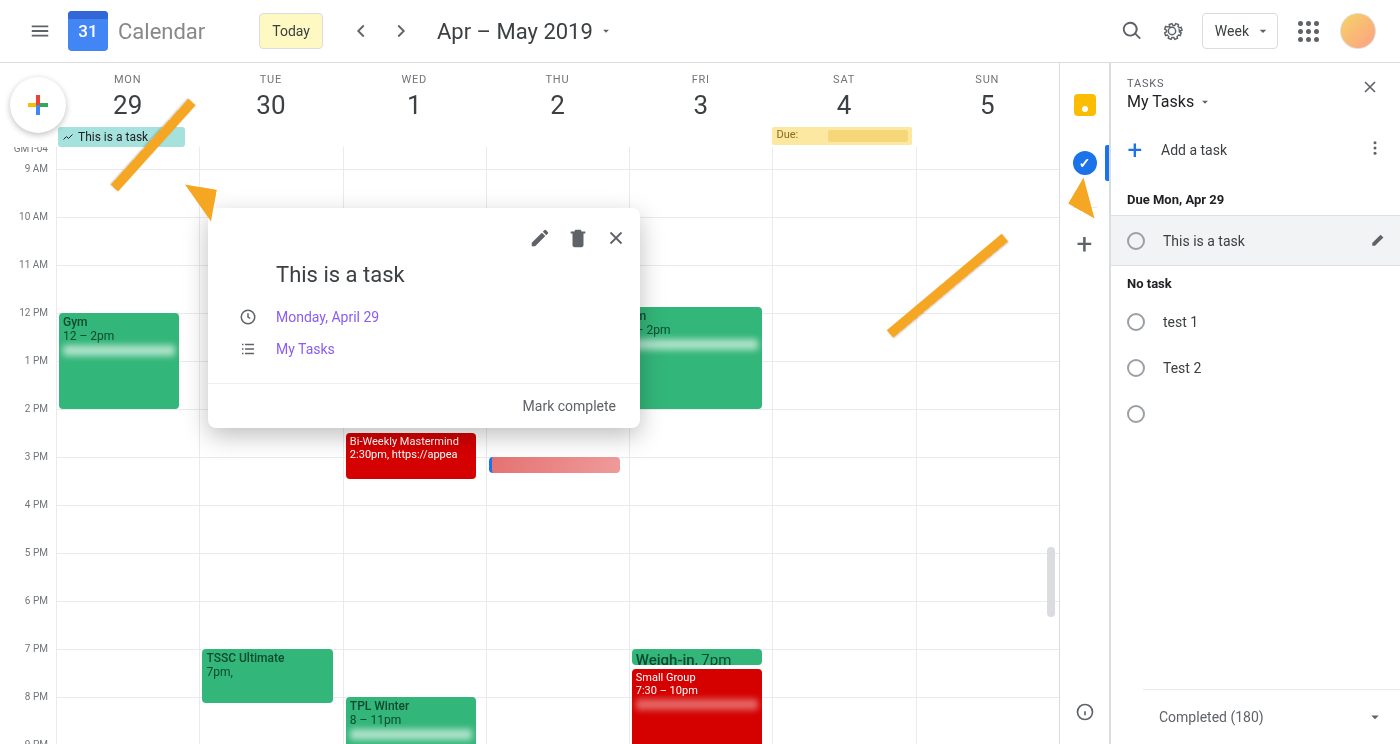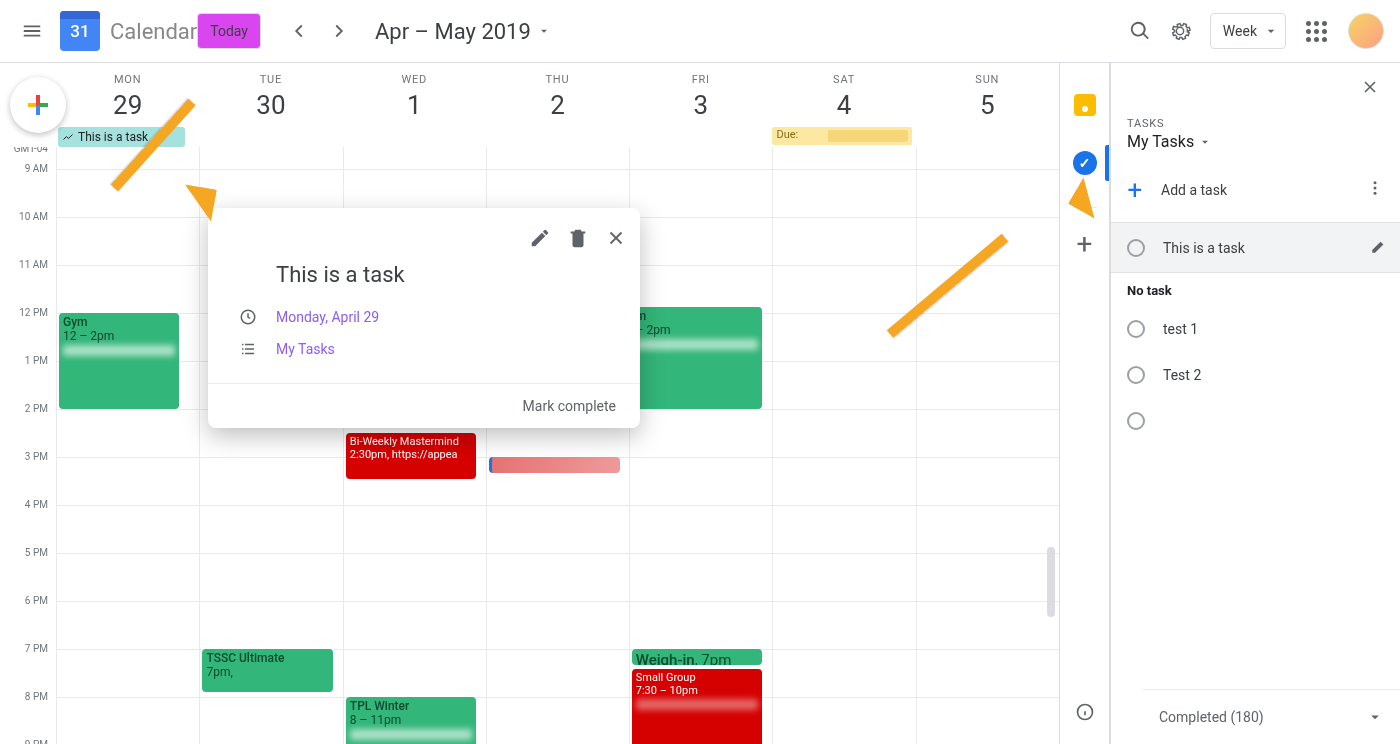--- a/index.html
+++ b/index.html
@@ -1,25 +1,25 @@
 <!DOCTYPE html>
 <html><head>
 <meta charset="utf-8">
 <style>
 * { box-sizing: border-box; margin: 0; padding: 0; font-family: 'Google Sans', Roboto, Arial, sans-serif; }
 html, body { width: 1400px; height: 744px; overflow: hidden; background: #fff; color: #3c4043; }
 
 
-.header { height: 63px; display: flex; align-items: center; padding: 0 12px; border-bottom: 1px solid #dadce0; }
+.header { height: 63px; display: flex; align-items: center; padding: 0 20px; border-bottom: 1px solid #dadce0; }
 .icon-btn { width: 40px; height: 40px; border: none; background: none; border-radius: 50%; display: flex; align-items: center; justify-content: center; cursor: pointer; color: #5f6368; }
 .icon-btn svg { width: 22px; height: 22px; fill: currentColor; }
 .cal-logo { width: 40px; height: 40px; background: #4285f4; border-radius: 4px; display: flex; align-items: center; justify-content: center; color: #fff; font-size: 17px; font-weight: 500; margin: 0 4px 0 8px; position: relative; }
 .cal-logo::before { content:''; position:absolute; top:0; left:0; right:0; height:8px; background:#3367d6; border-radius:4px 4px 0 0;}
 .app-title { font-size: 22px; color: #888; margin-left: 6px; font-weight: 400;}
-.today-btn { height: 36px; padding: 0 12px; border: 1px solid #dadce0; border-radius: 4px; background: #d946ef; font-size: 14px; color: #3c4043; cursor: pointer; }
+.today-btn { height: 36px; padding: 0 12px; border: 1px solid #dadce0; border-radius: 4px; background: #fef9c3; font-size: 14px; color: #3c4043; margin-left: 54px; cursor: pointer; }
 .nav-arrows { display: flex; margin-left: 18px; }
 .date-range { font-size: 22px; color: #3c4043; margin-left: 16px; display: flex; align-items: center; cursor: pointer; }
 .date-range svg { width: 14px; height: 14px; margin-left: 6px; fill: #5f6368; }
 .spacer { flex: 1; }
 .view-picker { height: 36px; border: 1px solid #dadce0; border-radius: 4px; background: #fff; padding: 0 6px 0 12px; font-size: 14px; display: flex; align-items: center; margin: 0 10px; cursor: pointer; }
 .apps-icon { display:grid; grid-template-columns:repeat(3,5px); grid-template-rows:repeat(3,5px); gap:3px; }
 .apps-icon span{ width:5px; height:5px; background:#5f6368; border-radius:50%; }
 .avatar { width: 36px; height: 36px; border-radius: 50%; background: linear-gradient(135deg,#f6d365,#fda085); margin: 0 4px 0 12px; border:1px solid #ddd; }
 
 
@@ -83,21 +83,21 @@
 .tasks-ic{ width:24px; height:24px; border-radius:50%; background:#1a73e8; display:flex; align-items:center; justify-content:center;}
 .tasks-ic::after{content:'✓';color:#fff;font-size:14px;font-weight:bold;}
 .active-ind{ width:4px; height:36px; background:#1a73e8; border-radius:2px 0 0 2px; position:absolute; right:0;}
 .rail-spacer{flex:1;}
 .plus-sm{width:28px;height:28px;color:#5f6368;font-size:28px;line-height:24px;}
 .info-btn{ width:36px;height:36px; display:flex;align-items:center;justify-content:center;color:#5f6368; margin-bottom:14px;}
 
 
 .tp-head{ padding:14px 16px 6px; display:flex; align-items:flex-start;}
 .tp-title-wrap{flex:1;}
-.tp-eyebrow{ font-size:11px; letter-spacing:.8px; color:#5f6368;margin-top:40px;}
+.tp-eyebrow{ font-size:11px; letter-spacing:.8px; color:#5f6368;}
 .tp-list-name{ font-size:16px; color:#202124; display:flex; align-items:center; margin-top:2px; cursor:pointer;}
 .tp-list-name svg{width:14px;height:14px;margin-left:4px;fill:#5f6368;}
 .tp-close{ width:24px; height:24px; color:#5f6368; cursor:pointer;}
 .tp-add{ display:flex; align-items:center; padding:18px 12px; font-size:14px; color:#3c4043;}
 .tp-add .plus-blue{ color:#1a73e8; font-size:26px; width:24px; text-align:center; margin-right:14px; line-height:20px;}
 .tp-add-menu{ margin-left:auto; color:#5f6368; cursor:pointer; padding:4px;}
 .tp-section-h{ font-size:13px; font-weight:700; color:#202124; padding:10px 16px 8px;}
 .tp-item{ display:flex; align-items:center; padding:14px 12px 14px 16px; font-size:14px; color:#3c4043;}
 .tp-item.active{ background:#f1f3f4; border-top:1px solid #e0e0e0; border-bottom:1px solid #e0e0e0;}
 .tp-radio{ width:18px; height:18px; border:2px solid #9aa0a6; border-radius:50%; margin-right:18px;}
@@ -284,21 +284,21 @@
         <div class="event ev-green" style="left:57.4%;width:13%;top:160px;height:102px">
           <div class="t1">m</div>
           <div class="t2">– 2pm</div>
           <div class="blur"></div>
         </div>
         <div class="event ev-red" style="left:28.9%;width:13%;top:286px;height:46px;font-size:11px">
           <div>Bi-Weekly Mastermind</div>
           <div>2:30pm, https://appea</div>
         </div>
         <div class="event ev-pink" style="left:43.2%;width:13%;top:310px;height:16px"></div>
-        <div class="event ev-green" style="left:14.6%;width:13%;top:502px;height:43px">
+        <div class="event ev-green" style="left:14.6%;width:13%;top:502px;height:54px">
           <div class="t1">TSSC Ultimate</div>
           <div class="t2">7pm,</div>
         </div>
         <div class="event ev-green" style="left:28.9%;width:13%;top:550px;height:80px">
           <div class="t1">TPL Winter</div>
           <div class="t2">8 – 11pm</div>
           <div class="blur"></div>
         </div>
         <div class="event ev-green" style="left:57.4%;width:13%;top:502px;height:16px;font-size:15px">
           <span style="font-weight:500">Weigh-in</span>, <span>7pm</span>
@@ -399,20 +399,21 @@
     </div>
     <div class="tp-add">
       <span class="plus-blue">+</span>
       <span>Add a task</span>
       <span class="tp-add-menu"><svg viewBox="0 0 24 24" width="18" height="18">
             <circle cx="12" cy="5" r="2" fill="#5f6368"></circle>
             <circle cx="12" cy="12" r="2" fill="#5f6368"></circle>
             <circle cx="12" cy="19" r="2" fill="#5f6368"></circle>
           </svg></span>
     </div>
+    <div class="tp-section-h">Due Mon, Apr 29</div>
     <div class="tp-item active">
       <span class="tp-radio"></span>
       <span>This is a task</span>
       <span class="tp-edit"><svg viewBox="0 0 24 24" width="18" height="18">
             <path d="M3 17.25V21h3.75L17.81 9.94l-3.75-3.75L3 17.25z" fill="#5f6368"></path>
           </svg></span>
     </div>
     <div style="position:absolute;top:183px;right:296px;width:0;height:0;border:15px solid transparent;border-bottom-color:#f5a623;border-left-color:#f5a623;transform:rotate(30deg);z-index:40"></div>
     <div class="tp-section-h">No task</div>
     <div class="tp-item">

